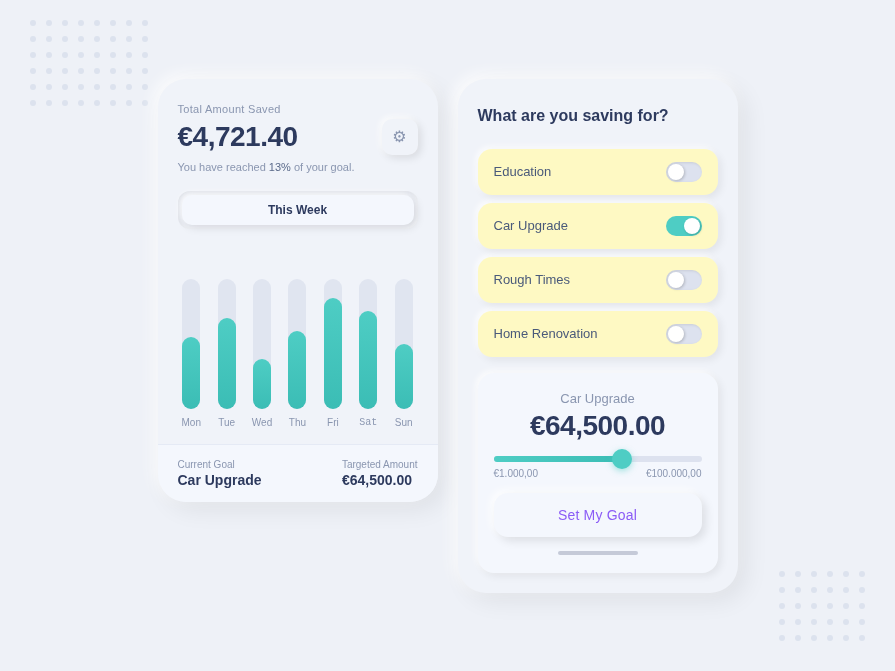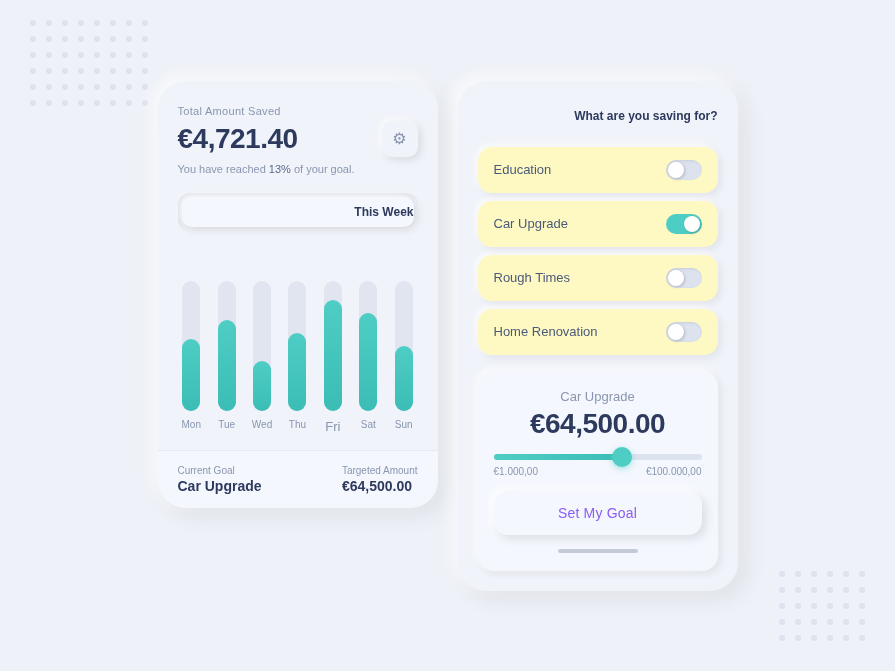--- a/index.html
+++ b/index.html
@@ -117,21 +117,20 @@
       font-size: 12px;
       font-weight: 600;
       border-radius: 10px;
       cursor: pointer;
     }
 
     .tab.active {
       background: #f4f7fd;
       color: #2d3a5e;
       box-shadow: 3px 3px 8px rgba(0,0,0,0.1), -2px -2px 6px rgba(255,255,255,0.9);
-      text-align: right;
     }
 
     .tab.inactive {
       color: #4ecdc4;
     }
 
     
     .chart-area {
       display: flex;
       align-items: flex-end;
@@ -195,24 +194,24 @@
     
     .right-card {
       background: #f0f3f9;
       border-radius: 28px;
       width: 280px;
       padding: 28px 20px 20px 20px;
       box-shadow: 8px 8px 24px rgba(0,0,0,0.07), -4px -4px 16px rgba(255,255,255,0.9);
     }
 
     .right-title {
-      font-size: 12px;
+      font-size: 16px;
       font-weight: 700;
       color: #2d3a5e;
-      text-align: right;
+      text-align: left;
       margin-bottom: 24px;
     }
 
     .saving-list {
       display: flex;
       flex-direction: column;
       gap: 8px;
       margin-bottom: 16px;
     }
 
@@ -492,22 +491,22 @@
           <div class="bar-bg" style="width: 18px; height: 130px; border-radius: 10px; background: rgb(224, 229, 240); position: relative; display: flex; align-items: flex-end;">
             <div class="bar-fill" style="width: 100%; height: 65px; border-radius: 10px; background: linear-gradient(rgb(78, 205, 196), rgb(59, 189, 181));"></div>
           </div>
         </div>
       </div>
     <div class="chart-days" id="chart-days">
         <div style="flex: 1 1 0%; text-align: center; font-size: 10px; color: rgb(138, 150, 176);">Mon</div>
         <div style="flex: 1 1 0%; text-align: center; font-size: 10px; color: rgb(138, 150, 176);">Tue</div>
         <div style="flex: 1 1 0%; text-align: center; font-size: 10px; color: rgb(138, 150, 176);">Wed</div>
         <div style="flex: 1 1 0%; text-align: center; font-size: 10px; color: rgb(138, 150, 176);">Thu</div>
-        <div style="flex: 1 1 0%; text-align: center; font-size: 13px; color: rgb(138, 150, 176);">Fri</div>
-        <div style="flex: 1 1 0%; text-align: center; font-size: 10px; color: rgb(138, 150, 176);">Sat</div>
+        <div style="flex: 1 1 0%; text-align: center; font-size: 10px; color: rgb(138, 150, 176);">Fri</div>
+        <div style="flex: 1 1 0%; text-align: center; font-size: 10px; color: rgb(138, 150, 176); font-family: Liberation Mono, monospace;">Sat</div>
         <div style="flex: 1 1 0%; text-align: center; font-size: 10px; color: rgb(138, 150, 176);">Sun</div>
       </div>
 
     <div class="bottom-row">
       <div class="bottom-item">
         <label>Current Goal</label>
         <div class="val">Car Upgrade</div>
       </div>
       <div class="bottom-item">
         <label style="text-align:right">Targeted Amount</label>

